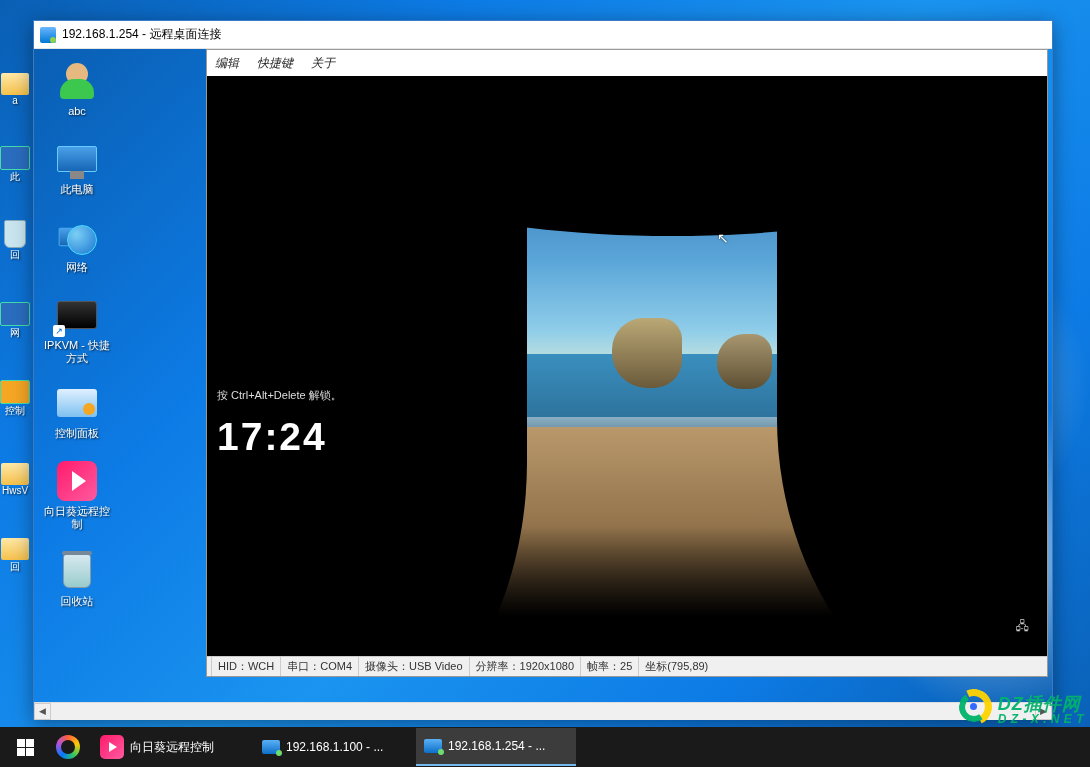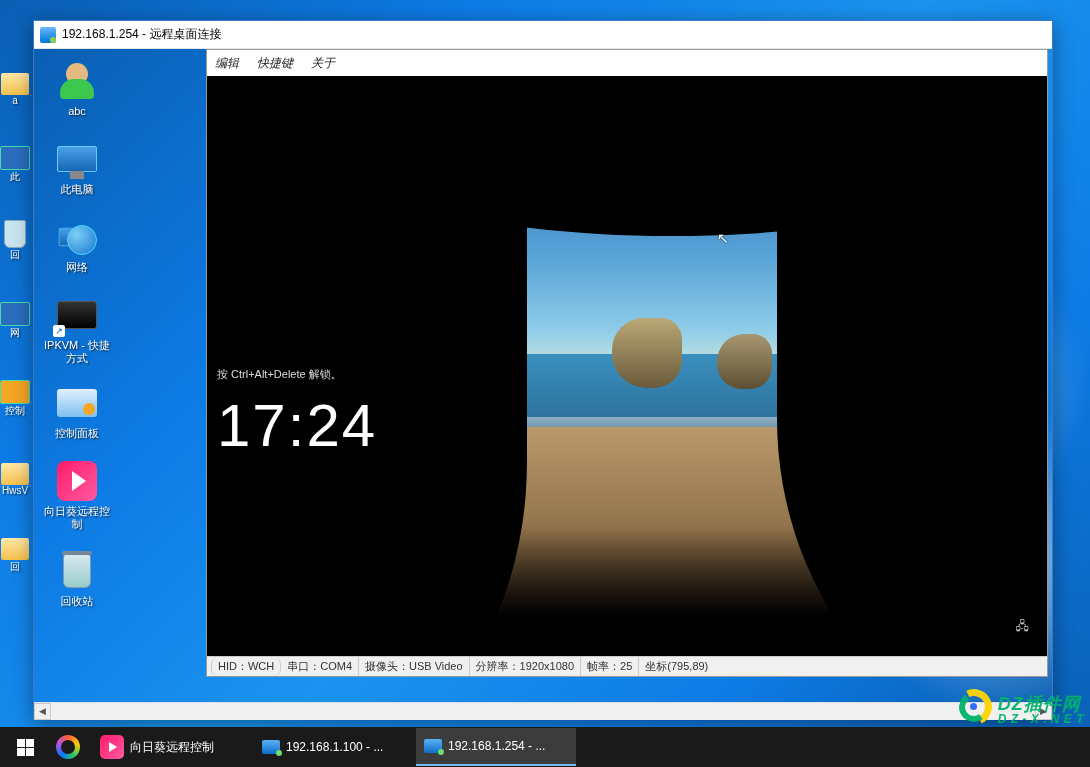--- a/index.html
+++ b/index.html
@@ -62,27 +62,27 @@
 .rock1{position:absolute;left:42%;top:35%;width:70px;height:70px;background:linear-gradient(#baa876,#6a5a3a);border-radius:45% 30% 40% 50%;}
 .rock2{position:absolute;left:56%;top:38%;width:55px;height:55px;background:linear-gradient(#a89770,#5d4f33);border-radius:50% 35% 40% 45%;}
 .cave-left{position:absolute;left:-40px;top:-40px;width:270px;height:700px;background:#000;border-radius:0 0 420px 0 / 0 0 520px 0;}
 .cave-right{position:absolute;right:-30px;top:-60px;width:300px;height:680px;background:#000;border-radius:0 0 0 480px / 0 0 0 540px;}
 .cave-top{position:absolute;left:0;right:0;top:-10px;height:110px;background:#000;border-radius:0 0 50% 50% / 0 0 100% 100%;}
 .fg-dark{position:absolute;left:0;right:0;bottom:0;height:130px;background:linear-gradient(transparent,#000 70%);}
 .cursor-arrow{position:absolute;color:#fff;font-size:14px;text-shadow:0 0 2px #000;}
 
 .lock-text { position: absolute; left: 10px; bottom: 200px; color: #fff; }
 .lock-hint { font-size: 11px; color: #ddd; }
-.lock-time { font-size: 60px; font-weight: 400; letter-spacing: 2px; margin-top: 14px; line-height:1; }
+.lock-time { font-size: 39px; font-weight: 700; letter-spacing: 2px; margin-top: 14px; line-height:1; }
 .lock-date { font-size: 22px; font-weight: 300; margin-top: 10px; }
 .net-ic{position:absolute;right:18px;bottom:18px;color:#ccc;font-size:12px;}
 
 .status-bar { height: 20px; background: #f0f0f0; border-top: 1px solid #ccc; font-size: 11px; color: #333; display: flex; align-items: center; padding: 0 4px; gap: 0; }
 .status-bar .seg { border-right: 1px solid #ccc; padding: 0 6px; height:100%; display:flex; align-items:center; }
-.status-bar .seg:first-child { border-left: 1px solid #ccc; border-radius: 7px; }
+.status-bar .seg:first-child { border-left: 1px solid #ccc; }
 
 
 .hscroll { height: 17px; background: #f0f0f0; border-top: 1px solid #ddd; display: flex; align-items: center; }
 .hscroll .arrow { width: 17px; height: 17px; background: #f0f0f0; border: 1px solid #ccc; font-size: 9px; display:flex; align-items:center; justify-content:center; color:#555; }
 .hscroll .track { flex: 1; height: 17px; background: #f0f0f0; }
 
 
 .taskbar { position: absolute; left: 0; right: 0; bottom: 0; height: 40px; background: #1a1a1a; display: flex; align-items: center; padding: 0 6px; gap: 2px; }
 .tb-start { width: 38px; height: 38px; display: flex; align-items: center; justify-content: center; cursor: pointer; }
 .winlogo { width: 17px; height: 17px; display: grid; grid-template-columns: 1fr 1fr; grid-template-rows: 1fr 1fr; gap: 1px; }

